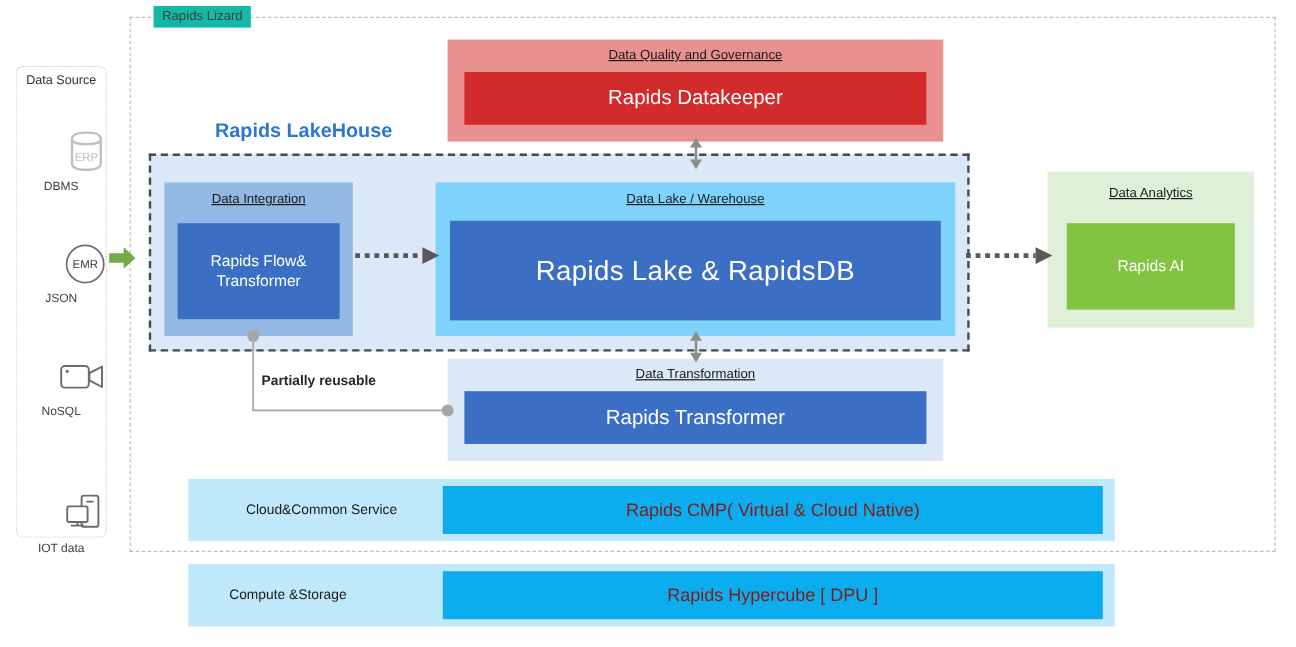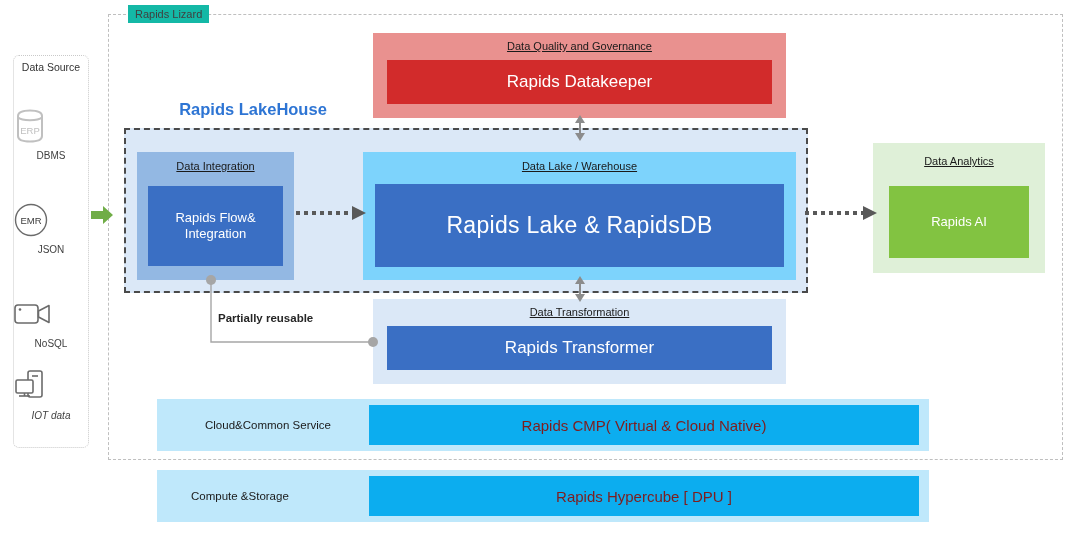--- a/index.html
+++ b/index.html
@@ -46,21 +46,21 @@
   #data-source-title {
     left: 16px; top: 61px; width: 70px;
     text-align: center;
     font-size: 10.5px;
     color: #333333;
     white-space: nowrap;
   }
   .ds-item { width: 76px; text-align: center; }
   .ds-icon-wrap {
     width: 76px; height: 44px;
-    display: flex; align-items: center; justify-content: flex-start;
+    display: flex; align-items: center; justify-content: flex-end;
   }
   .ds-label {
     font-size: 10px;
     color: #404040;
     line-height: 13px;
     margin-top: 1px;
   }
 
   
   #source-arrow { left: 90px; top: 204px; width: 24px; height: 22px; }
@@ -234,21 +234,21 @@
     <div class="ds-icon-wrap">
       <svg width="40" height="30" viewBox="0 0 40 30" aria-hidden="true">
         <rect x="2" y="6" width="23" height="18" rx="3" fill="none" stroke="#6b6b6b" stroke-width="1.6"></rect>
         <path d="M25.5 12 L36 6.5 L36 23.5 L25.5 18 Z" fill="none" stroke="#6b6b6b" stroke-width="1.6" stroke-linejoin="round"></path>
         <circle cx="7" cy="10.5" r="1.3" fill="#6b6b6b"></circle>
       </svg>
     </div>
     <div class="ds-label">NoSQL</div>
   </div>
 
-  <div class="abs ds-item" style="left:13px; top:364px;font-style:italic;">
+  <div class="abs ds-item" style="left:13px; top:406px;">
     <div class="ds-icon-wrap">
       <svg width="36" height="34" viewBox="0 0 36 34" aria-hidden="true">
         <rect x="15" y="2" width="14" height="26" rx="2" fill="none" stroke="#6b6b6b" stroke-width="1.6"></rect>
         <line x1="19" y1="7" x2="25" y2="7" stroke="#6b6b6b" stroke-width="1.6"></line>
         <rect x="3" y="11" width="17" height="13" rx="1.5" fill="#ffffff" stroke="#6b6b6b" stroke-width="1.6"></rect>
         <line x1="6" y1="27" x2="17" y2="27" stroke="#6b6b6b" stroke-width="1.6"></line>
         <line x1="11.5" y1="24" x2="11.5" y2="27" stroke="#6b6b6b" stroke-width="1.6"></line>
       </svg>
     </div>
     <div class="ds-label">IOT data</div>
@@ -261,21 +261,21 @@
   </div>
 
   <div class="abs" id="lakehouse-title">Rapids LakeHouse</div>
   <div class="abs" id="lakehouse-box"></div>
 
   <div class="abs group-card" id="data-integration">
     <div class="group-title">Data Integration</div>
     <div class="inner-bar">
       <div>
         <div>Rapids Flow&amp;</div>
-        <div>Integration</div>
+        <div>Transformer</div>
       </div>
     </div>
   </div>
 
   <div class="abs group-card" id="data-lake">
     <div class="group-title">Data Lake / Warehouse</div>
     <div class="inner-bar">Rapids Lake    &amp;    RapidsDB</div>
   </div>
 
   <div class="abs group-card" id="data-quality">

